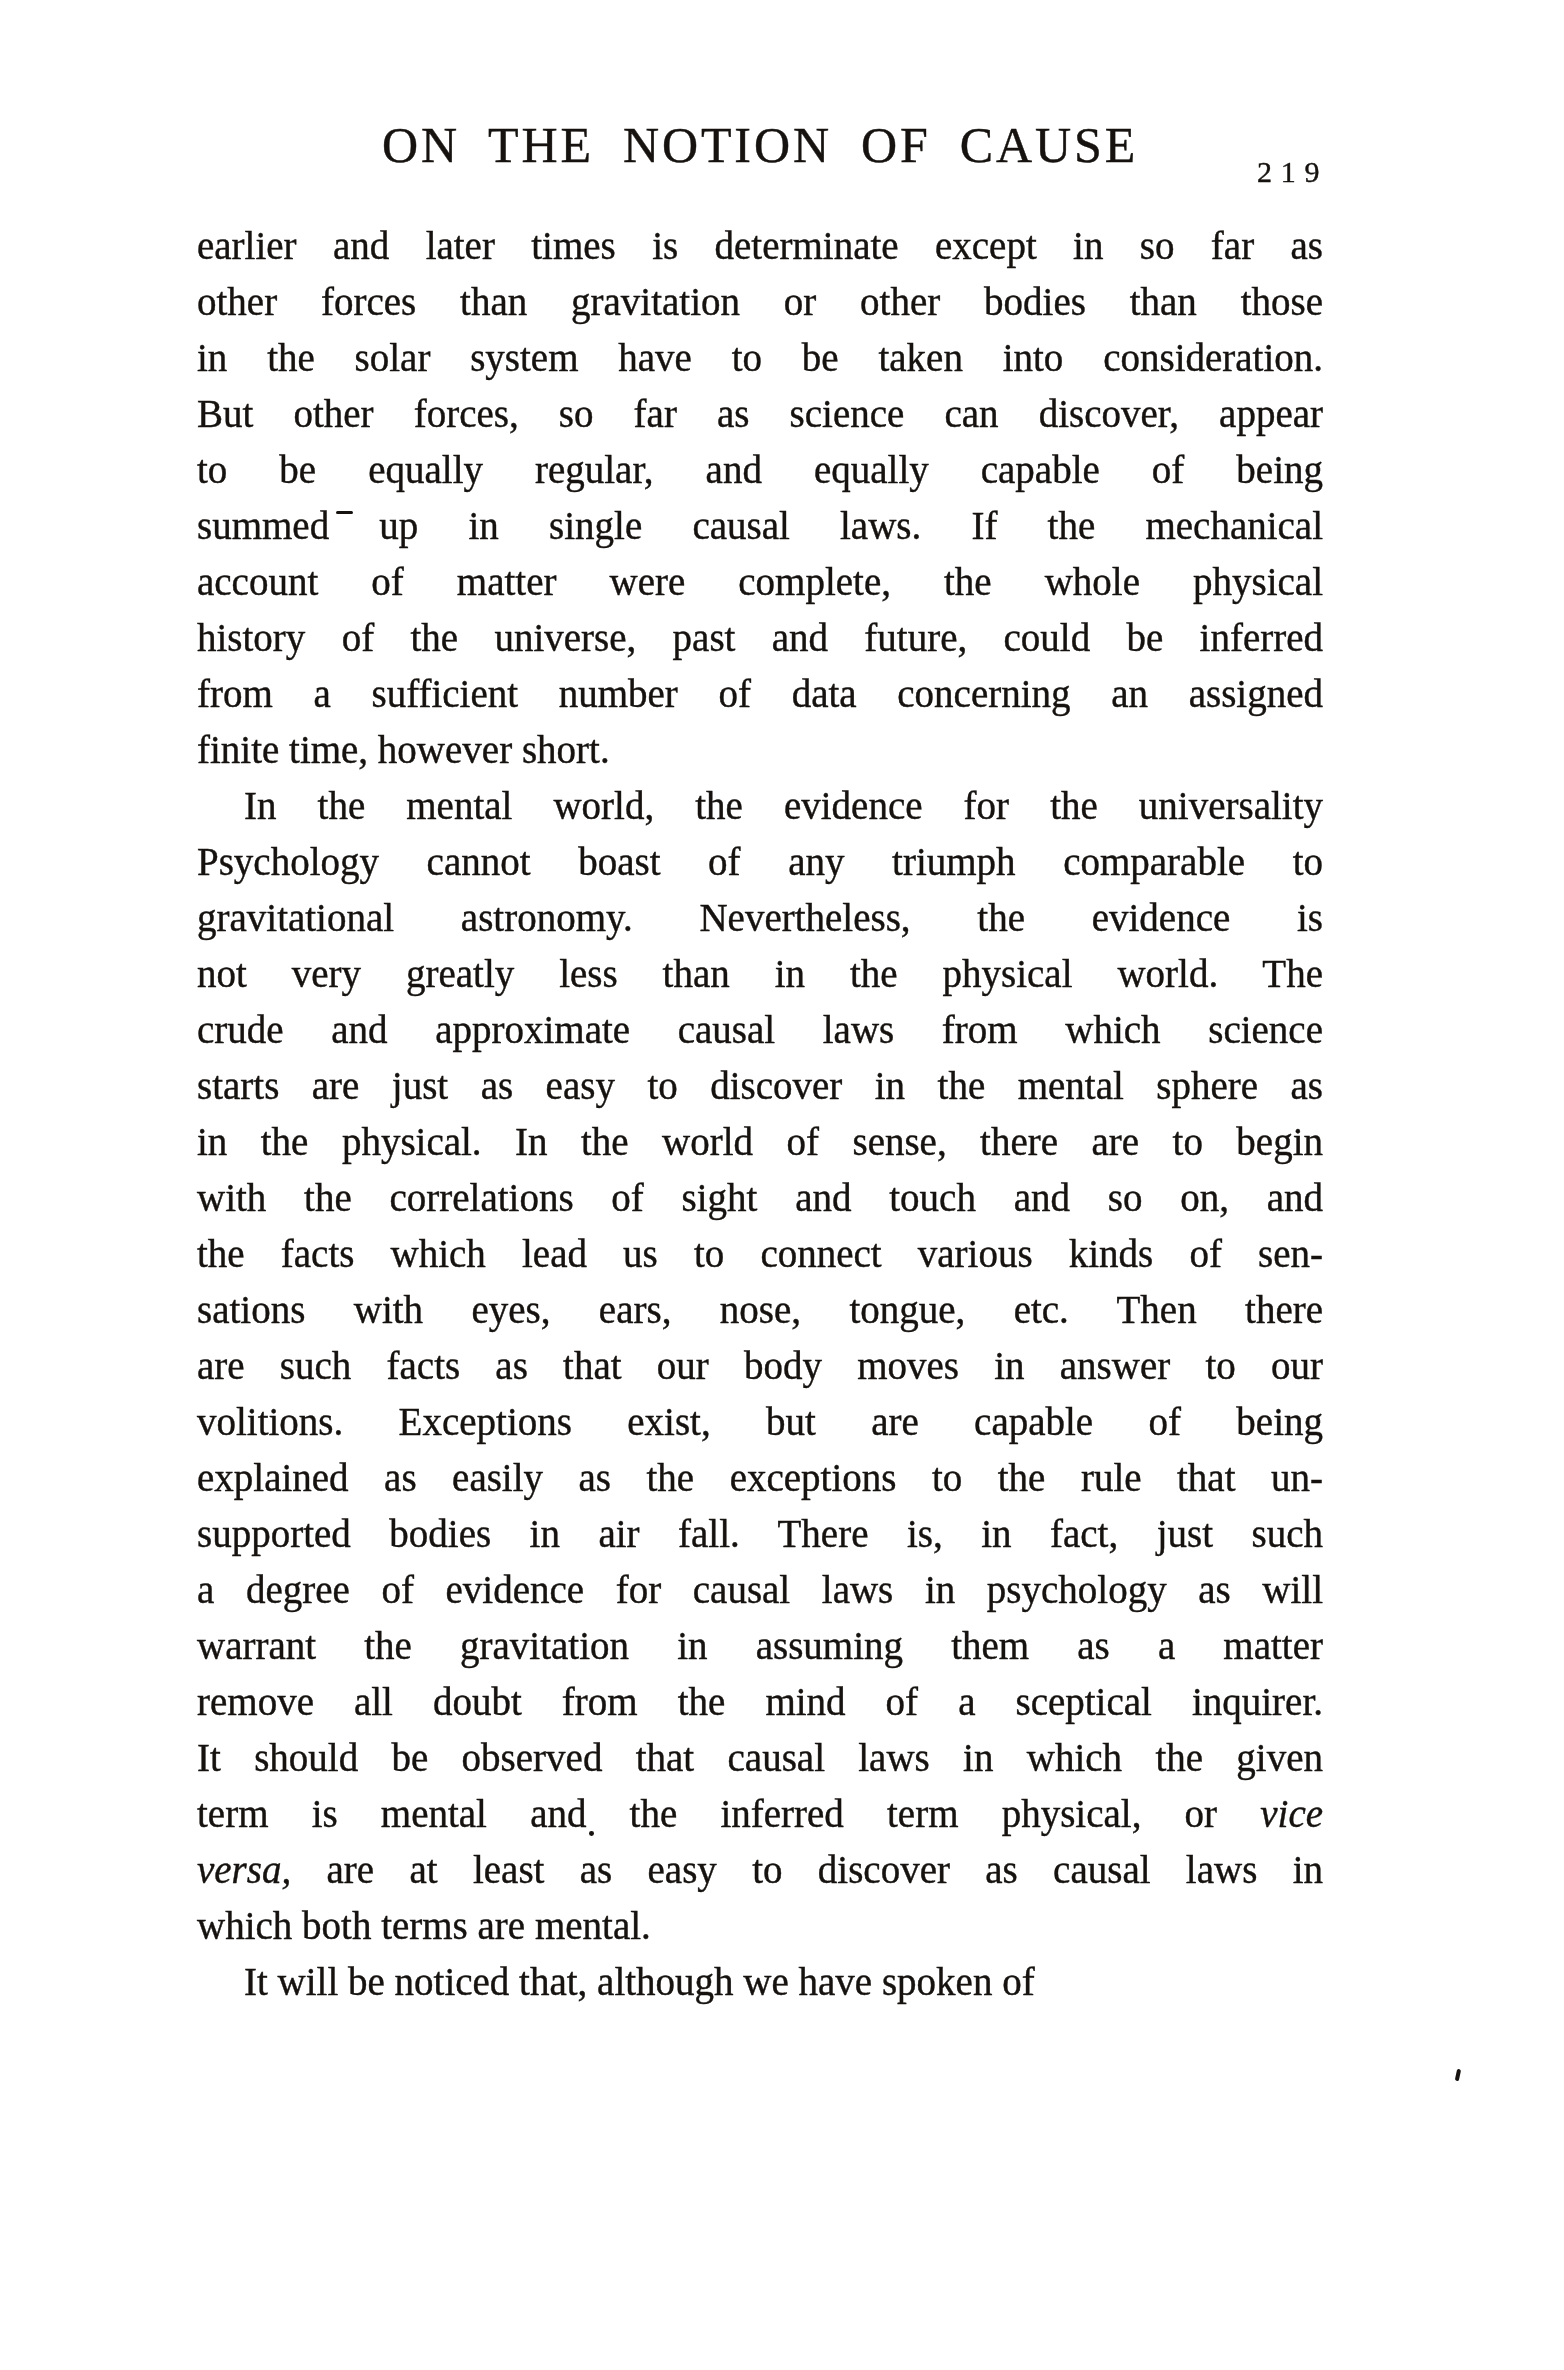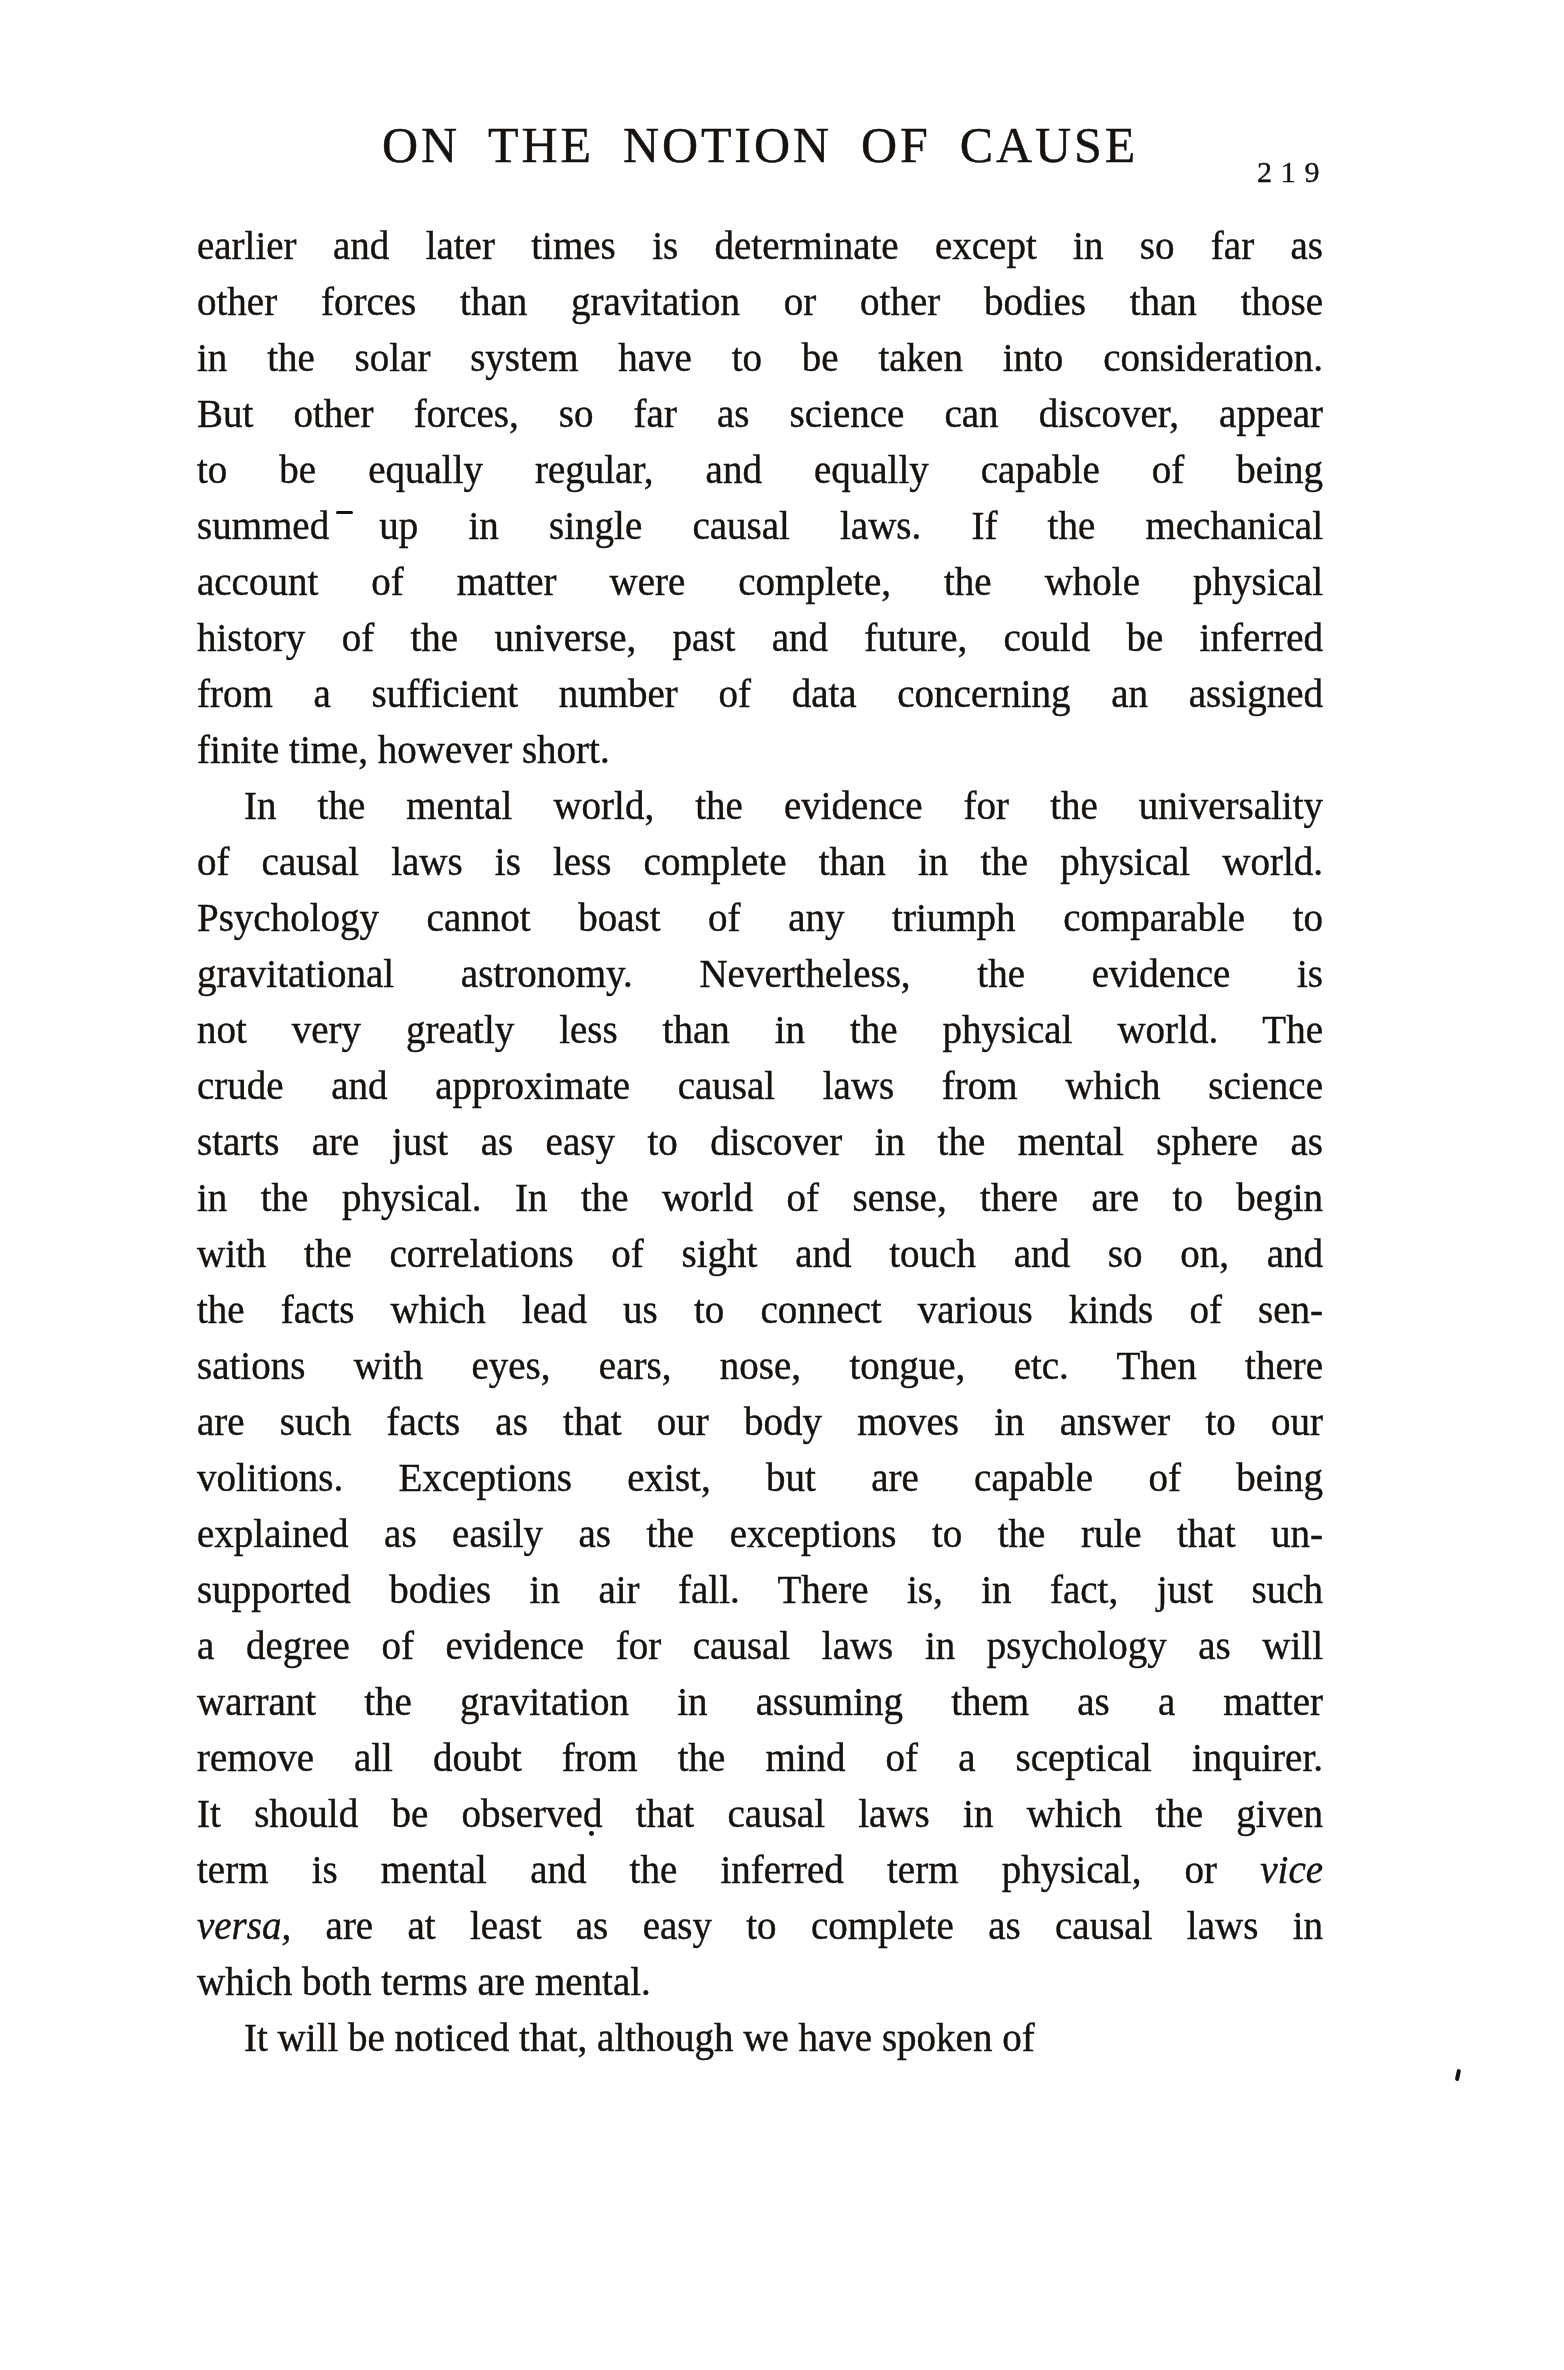--- a/index.html
+++ b/index.html
@@ -76,40 +76,39 @@
       <div class="line"><span>But other forces, so far as science can discover, appear</span></div>
       <div class="line"><span>to be equally regular, and equally capable of being</span></div>
       <div class="line"><span>summed up in single causal laws. If the mechanical</span></div>
       <div class="line"><span>account of matter were complete, the whole physical</span></div>
       <div class="line"><span>history of the universe, past and future, could be inferred</span></div>
       <div class="line"><span>from a sufficient number of data concerning an assigned</span></div>
       <div class="line last"><span>finite time, however short.</span></div>
     </div>
     <div class="paragraph">
       <div class="line indent"><span>In the mental world, the evidence for the universality</span></div>
-      <div class="line"><span>of causal laws is less complete than in the physical world.</span></div>
       <div class="line"><span>Psychology cannot boast of any triumph comparable to</span></div>
       <div class="line"><span>gravitational astronomy. Nevertheless, the evidence is</span></div>
       <div class="line"><span>not very greatly less than in the physical world. The</span></div>
       <div class="line"><span>crude and approximate causal laws from which science</span></div>
       <div class="line"><span>starts are just as easy to discover in the mental sphere as</span></div>
       <div class="line"><span>in the physical. In the world of sense, there are to begin</span></div>
       <div class="line"><span>with the correlations of sight and touch and so on, and</span></div>
       <div class="line"><span>the facts which lead us to connect various kinds of sen-</span></div>
       <div class="line"><span>sations with eyes, ears, nose, tongue, etc. Then there</span></div>
       <div class="line"><span>are such facts as that our body moves in answer to our</span></div>
       <div class="line"><span>volitions. Exceptions exist, but are capable of being</span></div>
       <div class="line"><span>explained as easily as the exceptions to the rule that un-</span></div>
       <div class="line"><span>supported bodies in air fall. There is, in fact, just such</span></div>
       <div class="line"><span>a degree of evidence for causal laws in psychology as will</span></div>
       <div class="line"><span>warrant the gravitation in assuming them as a matter</span></div>
       <div class="line"><span>remove all doubt from the mind of a sceptical inquirer.</span></div>
       <div class="line"><span>It should be observed that causal laws in which the given</span></div>
       <div class="line"><span>term is mental and the inferred term physical, or </span><span class="it">vice</span></div>
-      <div class="line"><span class="it">versa,</span><span> are at least as easy to complete as causal laws in</span></div>
+      <div class="line"><span class="it">versa,</span><span> are at least as easy to discover as causal laws in</span></div>
       <div class="line last"><span>which both terms are mental.</span></div>
     </div>
     <div class="paragraph">
       <div class="line last indent"><span>It will be noticed that, although we have spoken of</span></div>
     </div>
   </div>
 
 <div class="speck" id="speck-macron"></div>
 <div class="speck" id="speck-dot"></div>
 <div class="speck" id="speck-tick"></div>

